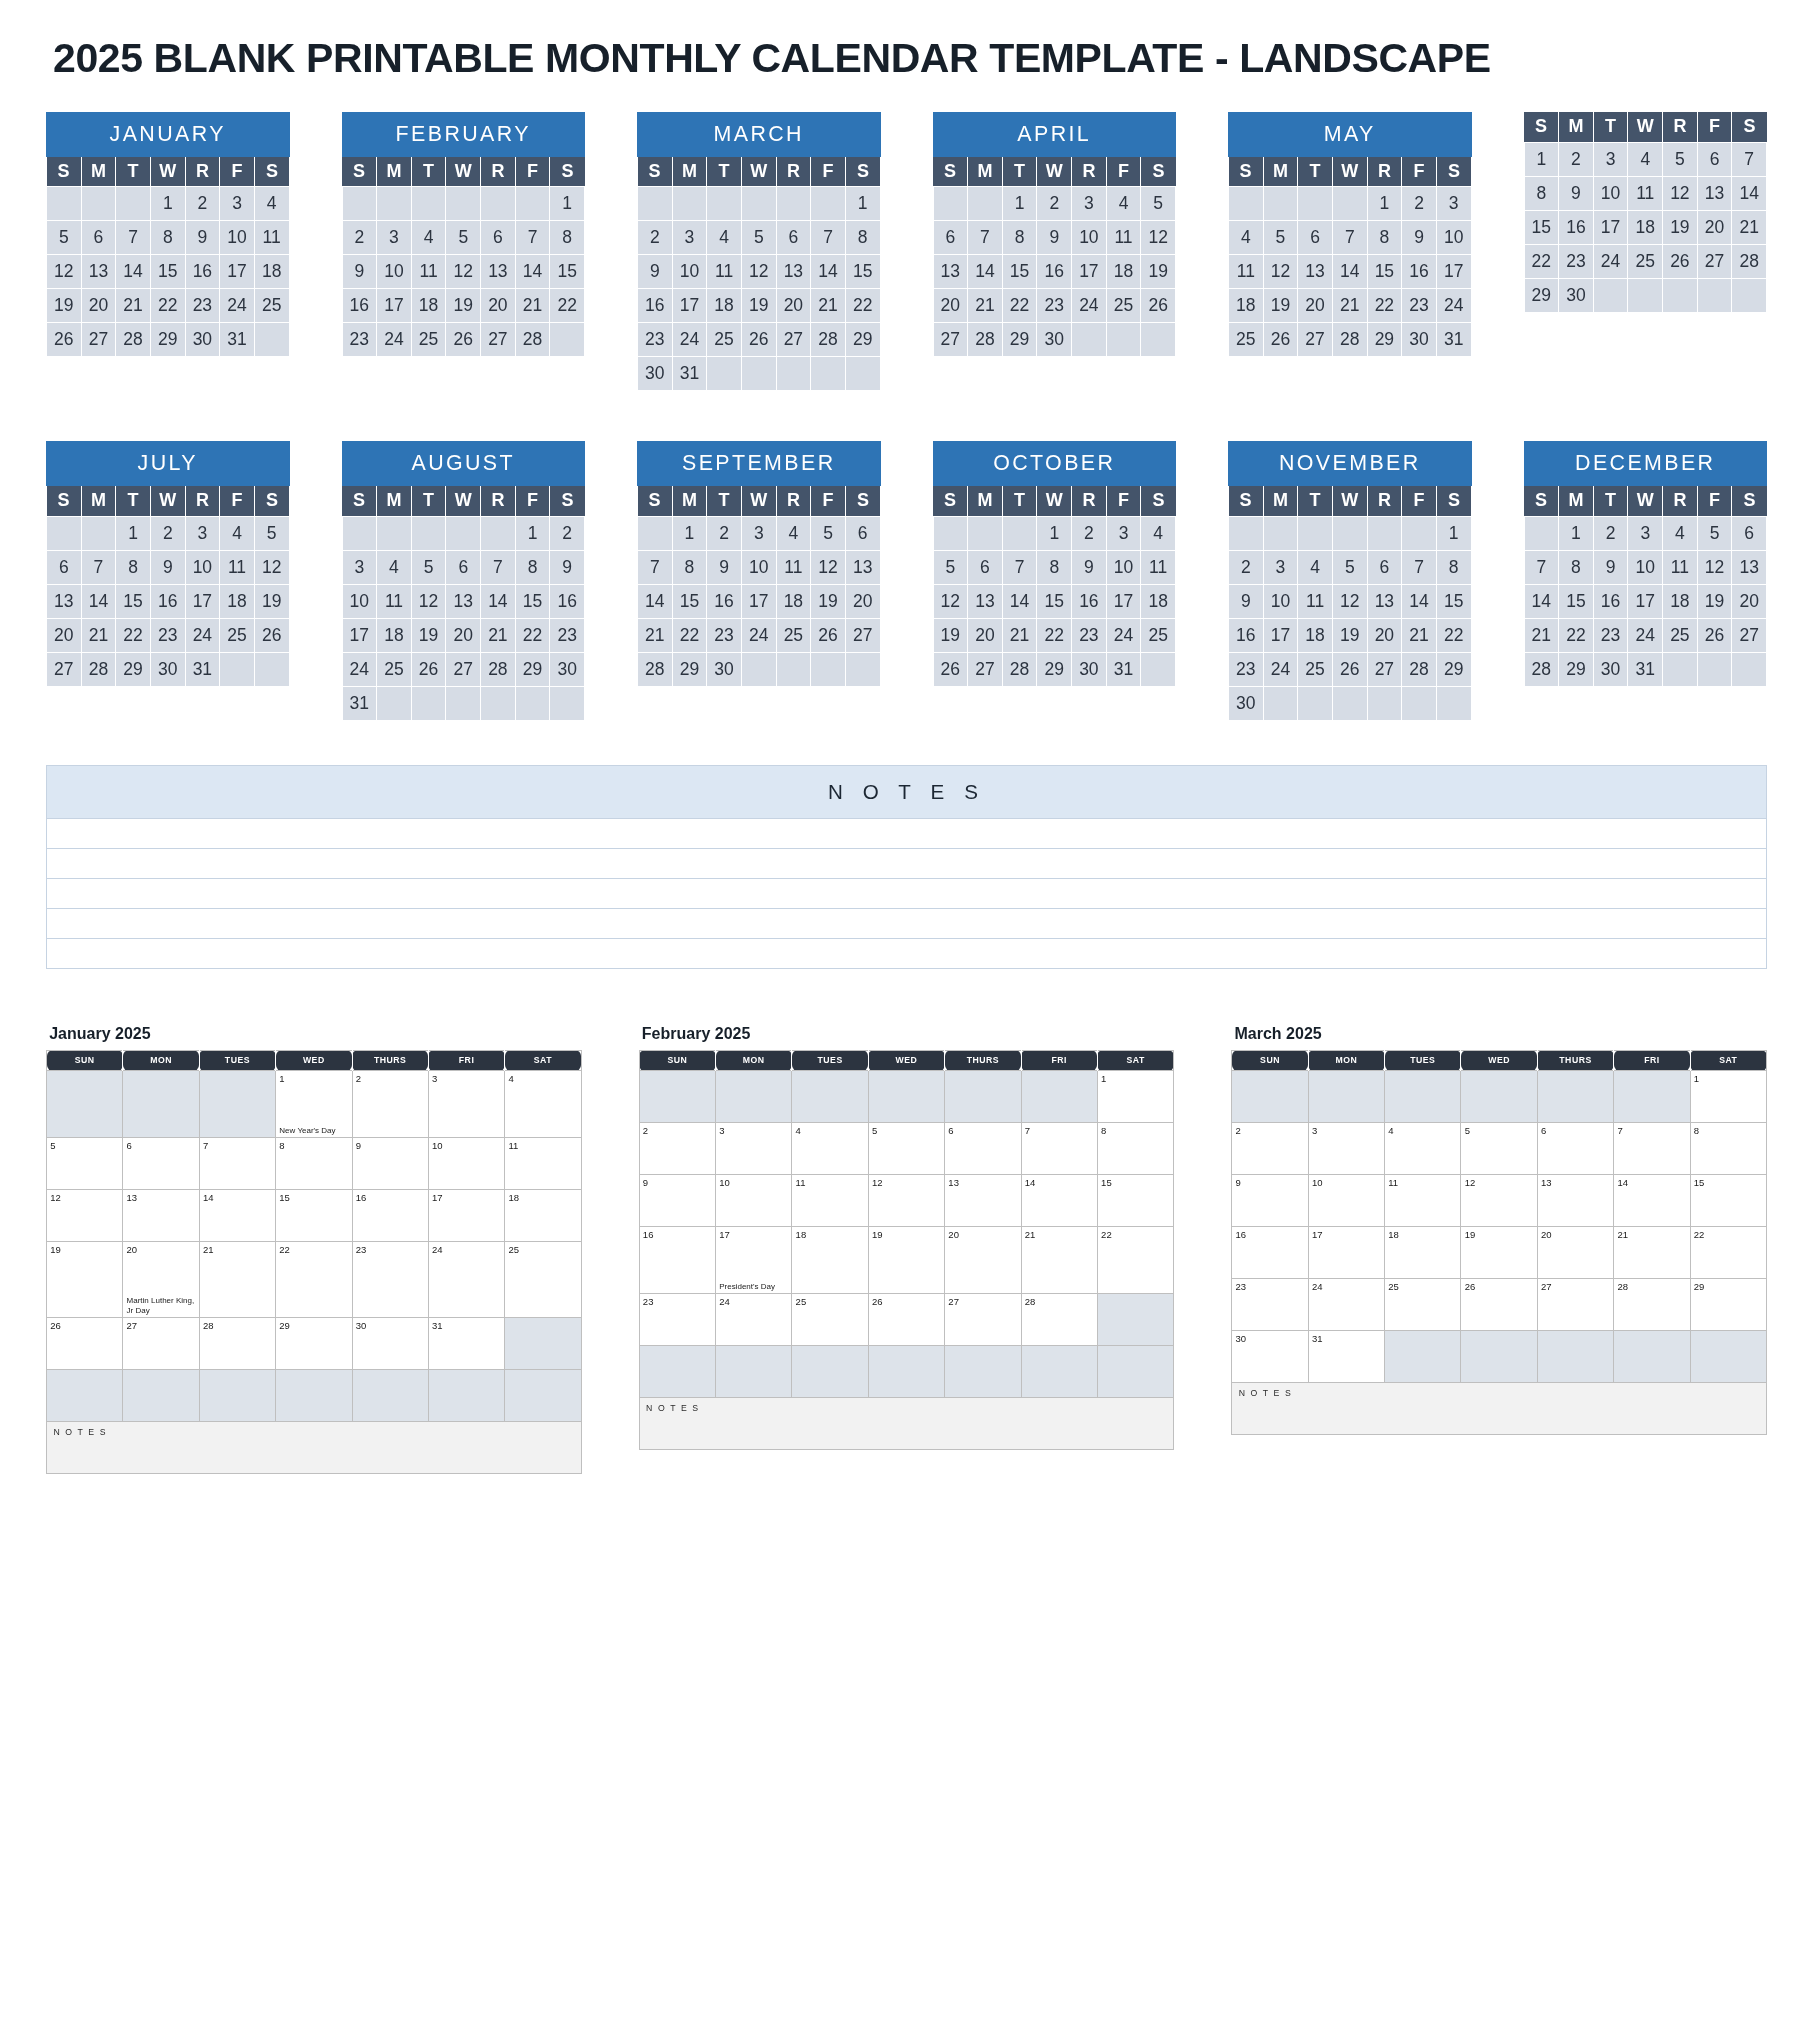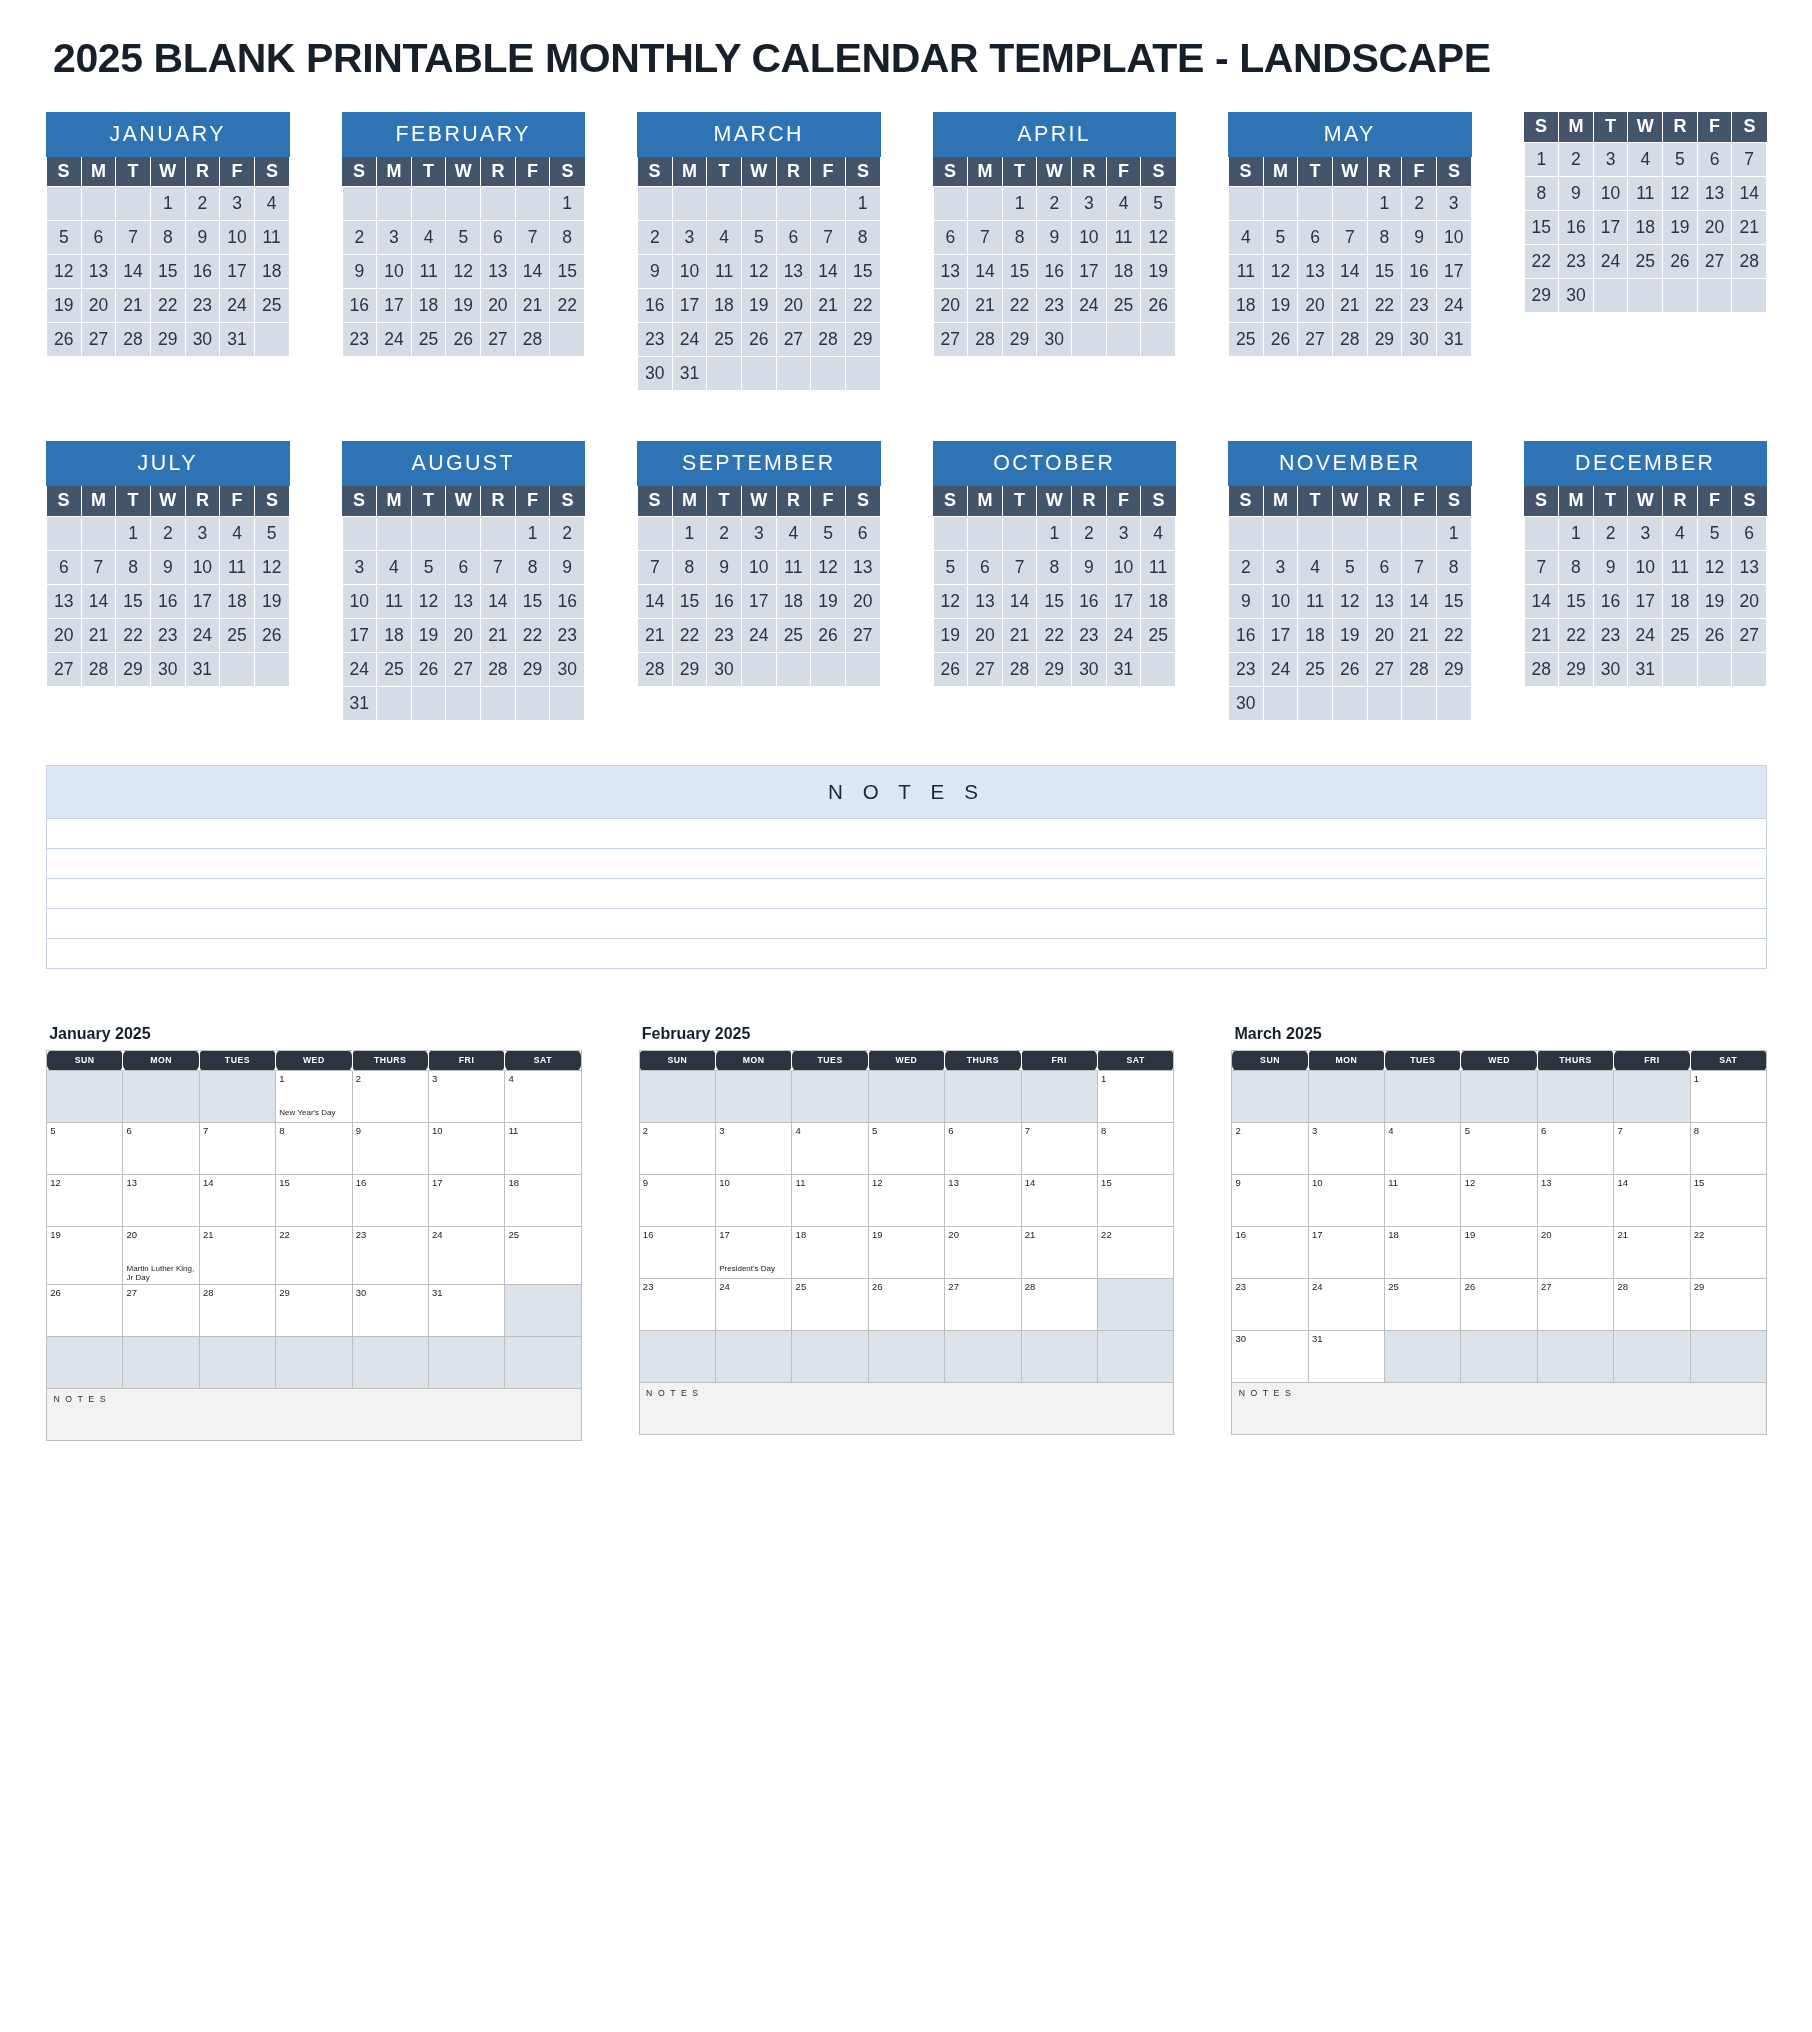--- a/index.html
+++ b/index.html
@@ -115,21 +115,21 @@
     padding: 2.4px 3.2px;
     font-size: 9.5px;
     color: #1a1a1a;
     background: #ffffff;
   }
   table.big td.shaded { background: #dde3ea; }
   .dnum { display:block; font-size: 9.5px; line-height: 1.05; }
   .hol {
     display:block;
     font-size: 8px;
-    margin-top: 24px;
+    margin-top: 42px;
     line-height: 1.15;
     color: #222;
   }
   .mini-notes {
     border: 0.8px solid #bfbfbf;
     border-top: none;
     background: #f2f2f2;
     height: 52px;
     font-size: 8.7px;
     letter-spacing: 1.6px;

